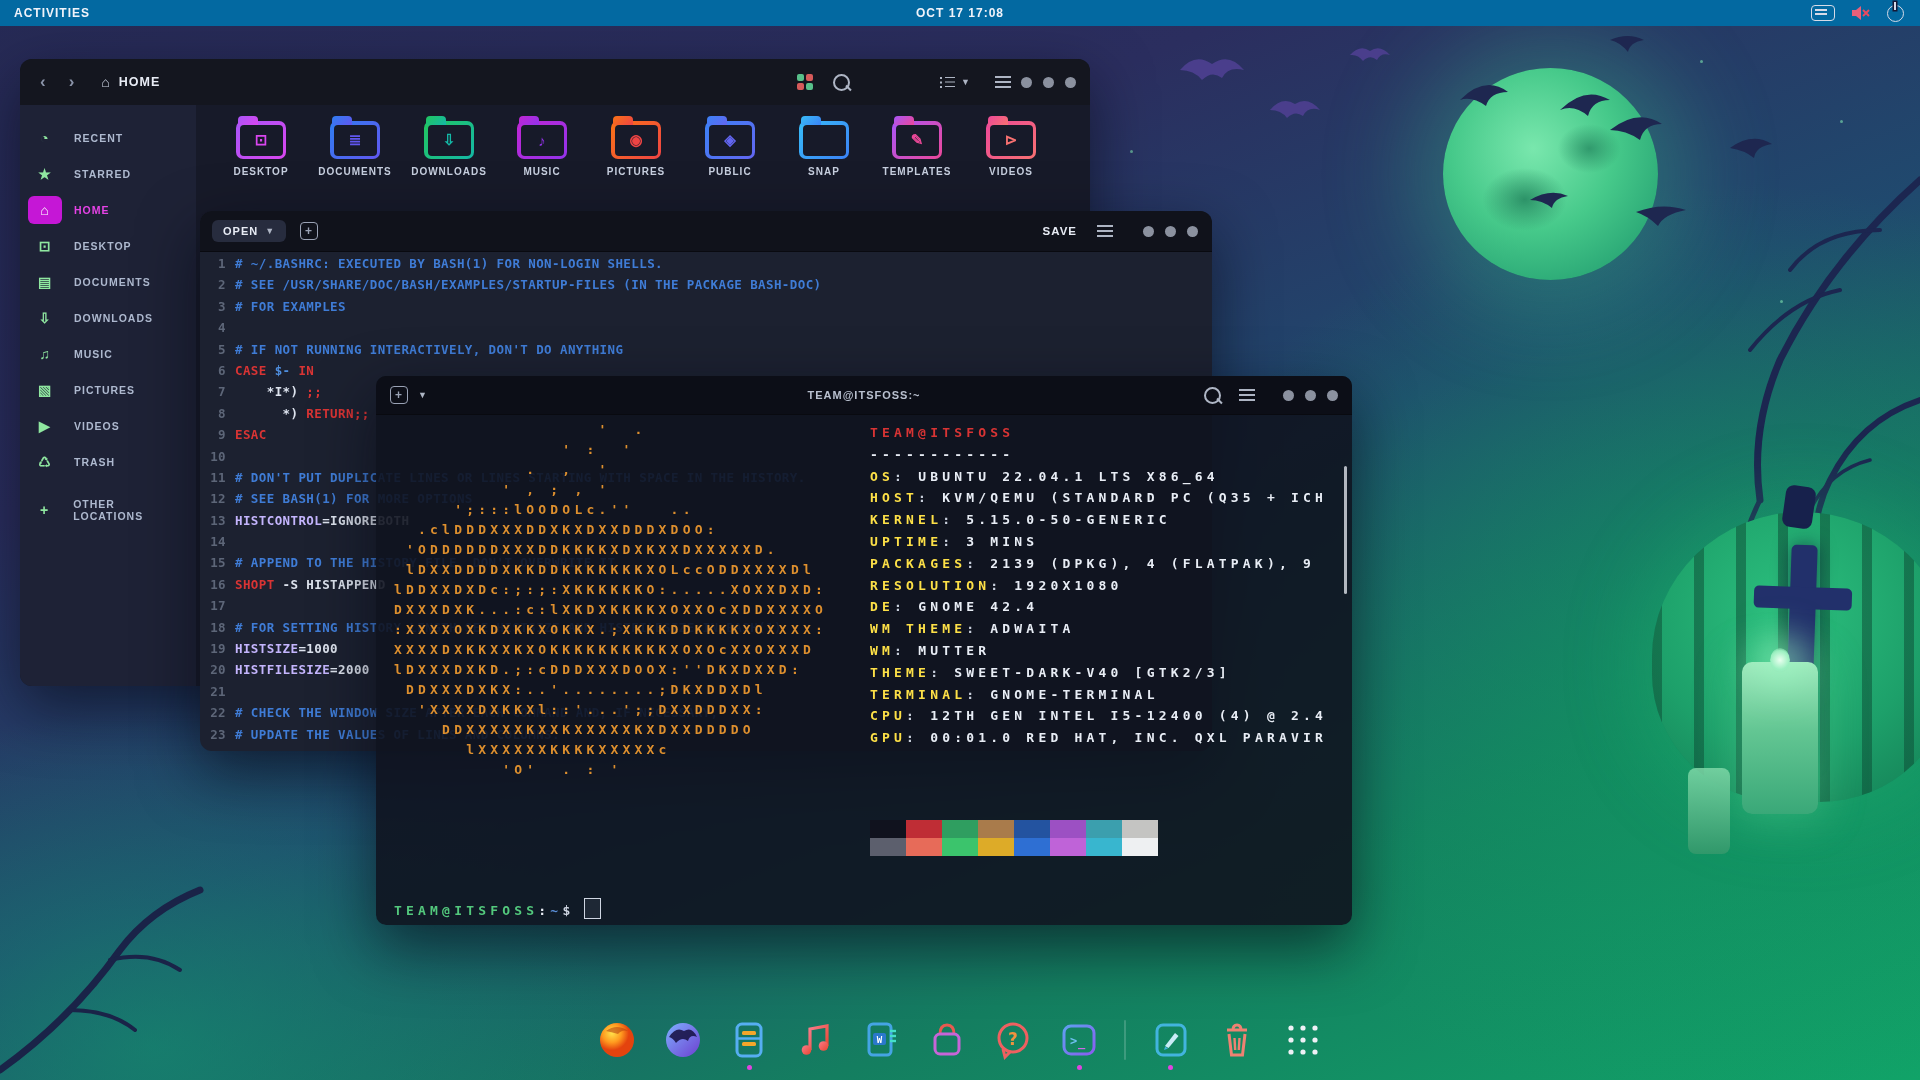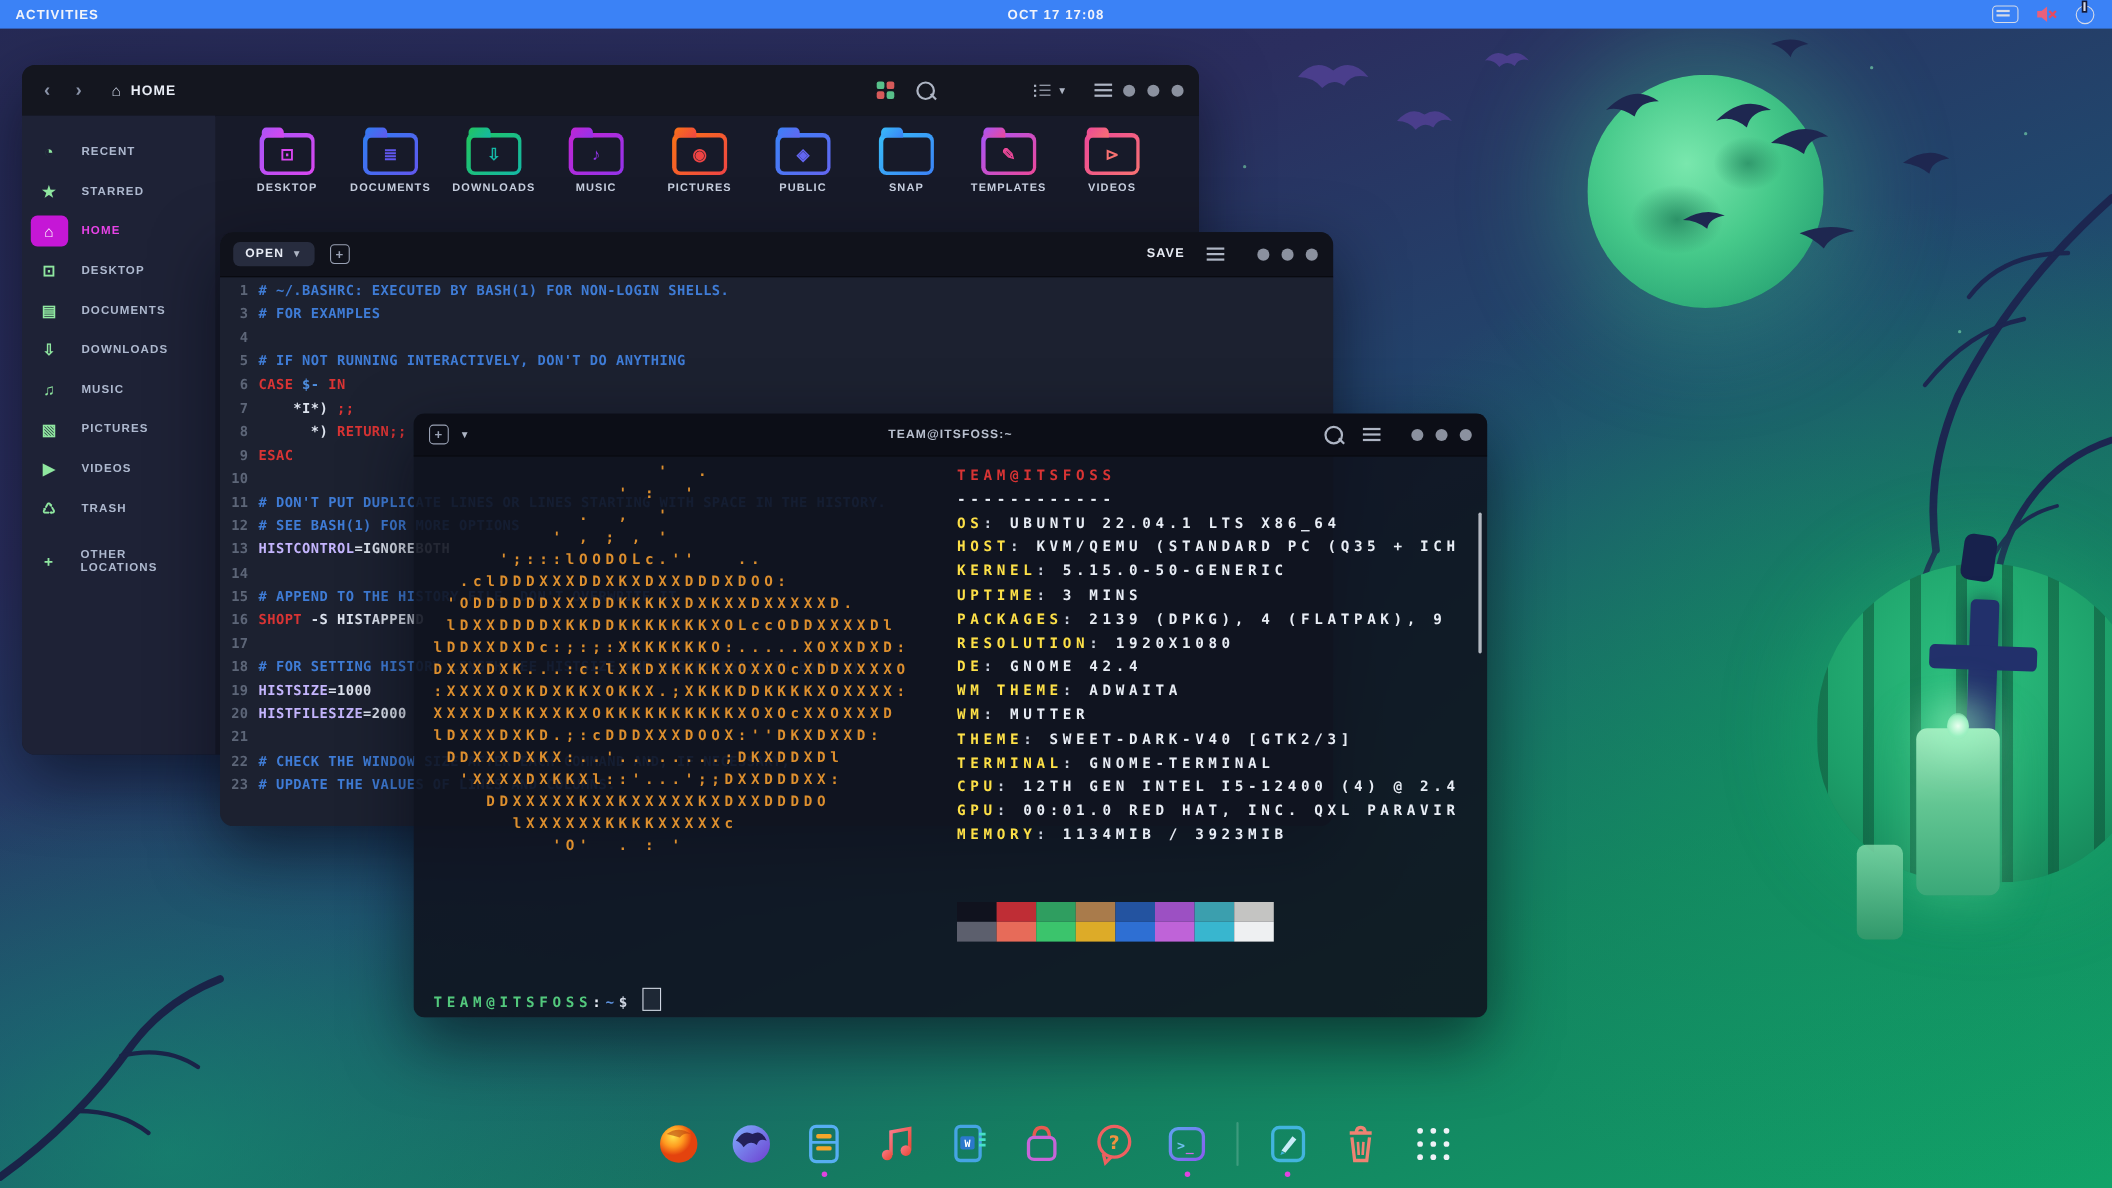--- a/index.html
+++ b/index.html
@@ -37,21 +37,21 @@
   .candle{position:absolute;left:1742px;top:662px;width:76px;height:152px;border-radius:10px;
     background:linear-gradient(180deg,#9fe9bd 0%,#63c693 45%,#3aa878 100%);
     box-shadow:0 0 40px 8px rgba(120,240,170,.25);}
   .candle:before{content:"";position:absolute;left:28px;top:-14px;width:20px;height:24px;border-radius:50%;
     background:radial-gradient(circle,#eafff0 0%,#9af0c0 60%,transparent 100%);
     box-shadow:0 0 34px 14px rgba(160,255,200,.55);}
   .candle-sm{position:absolute;left:1688px;top:768px;width:42px;height:86px;border-radius:8px;
     background:linear-gradient(180deg,#7fd8a8,#36996c);opacity:.85;}
   svg.scene{position:absolute;overflow:visible;}
   
-  #topbar{position:absolute;left:0;top:0;width:1920px;height:26px;background:#3b82f6;z-index:50;
+  #topbar{position:absolute;left:0;top:0;width:1920px;height:26px;background:#0369a1;z-index:50;
     display:flex;align-items:center;color:#f1f3fa;}
   .spook{font-weight:bold;text-transform:uppercase;letter-spacing:1px;}
   #topbar .activities{margin-left:14px;font-size:12px;}
   #topbar .clock{position:absolute;left:0;right:0;text-align:center;font-size:12px;}
   #topbar .tray{position:absolute;right:16px;top:0;height:26px;display:flex;align-items:center;gap:16px;}
   .kbd-icon{width:22px;height:14px;border:1.6px solid #d6dbe8;border-radius:4px;position:relative;}
   .kbd-icon:before{content:"";position:absolute;left:3px;top:3px;width:12px;height:2px;background:#d6dbe8;
     box-shadow:0 4px 0 #d6dbe8;}
   .power-icon{width:15px;height:15px;border:1.8px solid #d6dbe8;border-radius:50%;position:relative;}
   .power-icon:before{content:"";position:absolute;left:5.6px;top:-4px;width:2.2px;height:8px;background:#d6dbe8;
@@ -360,20 +360,21 @@
       <span class="hamburger"></span>
       <span class="win-dots">
           <i></i>
           <i></i>
           <i></i>
         </span>
     </div>
   </div>
   <div id="ed-body">
       <div class="ed-line"><span class="ed-num">1</span><span class="seg-c"># ~/.bashrc: executed by bash(1) for non-login shells.</span></div>
+      <div class="ed-line"><span class="ed-num">2</span><span class="seg-c"># see /usr/share/doc/bash/examples/startup-files (in the package bash-doc)</span></div>
       <div class="ed-line"><span class="ed-num">3</span><span class="seg-c"># for examples</span></div>
       <div class="ed-line"><span class="ed-num">4</span></div>
       <div class="ed-line"><span class="ed-num">5</span><span class="seg-c"># If not running interactively, don't do anything</span></div>
       <div class="ed-line"><span class="ed-num">6</span><span class="seg-k">case </span><span class="seg-b">$-</span><span class="seg-k"> in</span></div>
       <div class="ed-line"><span class="ed-num">7</span><span class="seg-p">    *i*) </span><span class="seg-k">;;</span></div>
       <div class="ed-line"><span class="ed-num">8</span><span class="seg-p">      *) </span><span class="seg-k">return;;</span></div>
       <div class="ed-line"><span class="ed-num">9</span><span class="seg-k">esac</span></div>
       <div class="ed-line"><span class="ed-num">10</span></div>
       <div class="ed-line"><span class="ed-num">11</span><span class="seg-c"># don't put duplicate lines or lines starting with space in the history.</span></div>
       <div class="ed-line"><span class="ed-num">12</span><span class="seg-c"># see bash(1) for more options</span></div>
@@ -436,21 +437,20 @@
         <div class="nf-row"><span class="nf-lbl">Uptime</span><span class="nf-sep">: </span><span class="nf-val">3 mins</span></div>
         <div class="nf-row"><span class="nf-lbl">Packages</span><span class="nf-sep">: </span><span class="nf-val">2139 (dpkg), 4 (flatpak), 9</span></div>
         <div class="nf-row"><span class="nf-lbl">Resolution</span><span class="nf-sep">: </span><span class="nf-val">1920x1080</span></div>
         <div class="nf-row"><span class="nf-lbl">DE</span><span class="nf-sep">: </span><span class="nf-val">GNOME 42.4</span></div>
         <div class="nf-row"><span class="nf-lbl">WM Theme</span><span class="nf-sep">: </span><span class="nf-val">Adwaita</span></div>
         <div class="nf-row"><span class="nf-lbl">WM</span><span class="nf-sep">: </span><span class="nf-val">Mutter</span></div>
         <div class="nf-row"><span class="nf-lbl">Theme</span><span class="nf-sep">: </span><span class="nf-val">Sweet-Dark-v40 [GTK2/3]</span></div>
         <div class="nf-row"><span class="nf-lbl">Terminal</span><span class="nf-sep">: </span><span class="nf-val">gnome-terminal</span></div>
         <div class="nf-row"><span class="nf-lbl">CPU</span><span class="nf-sep">: </span><span class="nf-val">12th Gen Intel i5-12400 (4) @ 2.4</span></div>
         <div class="nf-row"><span class="nf-lbl">GPU</span><span class="nf-sep">: </span><span class="nf-val">00:01.0 Red Hat, Inc. QXL paravir</span></div>
-        <div class="nf-row"><span class="nf-lbl">Memory</span><span class="nf-sep">: </span><span class="nf-val">1134MiB / 3923MiB</span></div>
       </div>
     <div id="palette">
         <i style="background: rgb(16, 18, 30);"></i>
         <i style="background: rgb(191, 45, 53);"></i>
         <i style="background: rgb(47, 158, 96);"></i>
         <i style="background: rgb(169, 123, 75);"></i>
         <i style="background: rgb(35, 83, 160);"></i>
         <i style="background: rgb(156, 80, 195);"></i>
         <i style="background: rgb(59, 159, 174);"></i>
         <i style="background: rgb(196, 196, 194);"></i>

